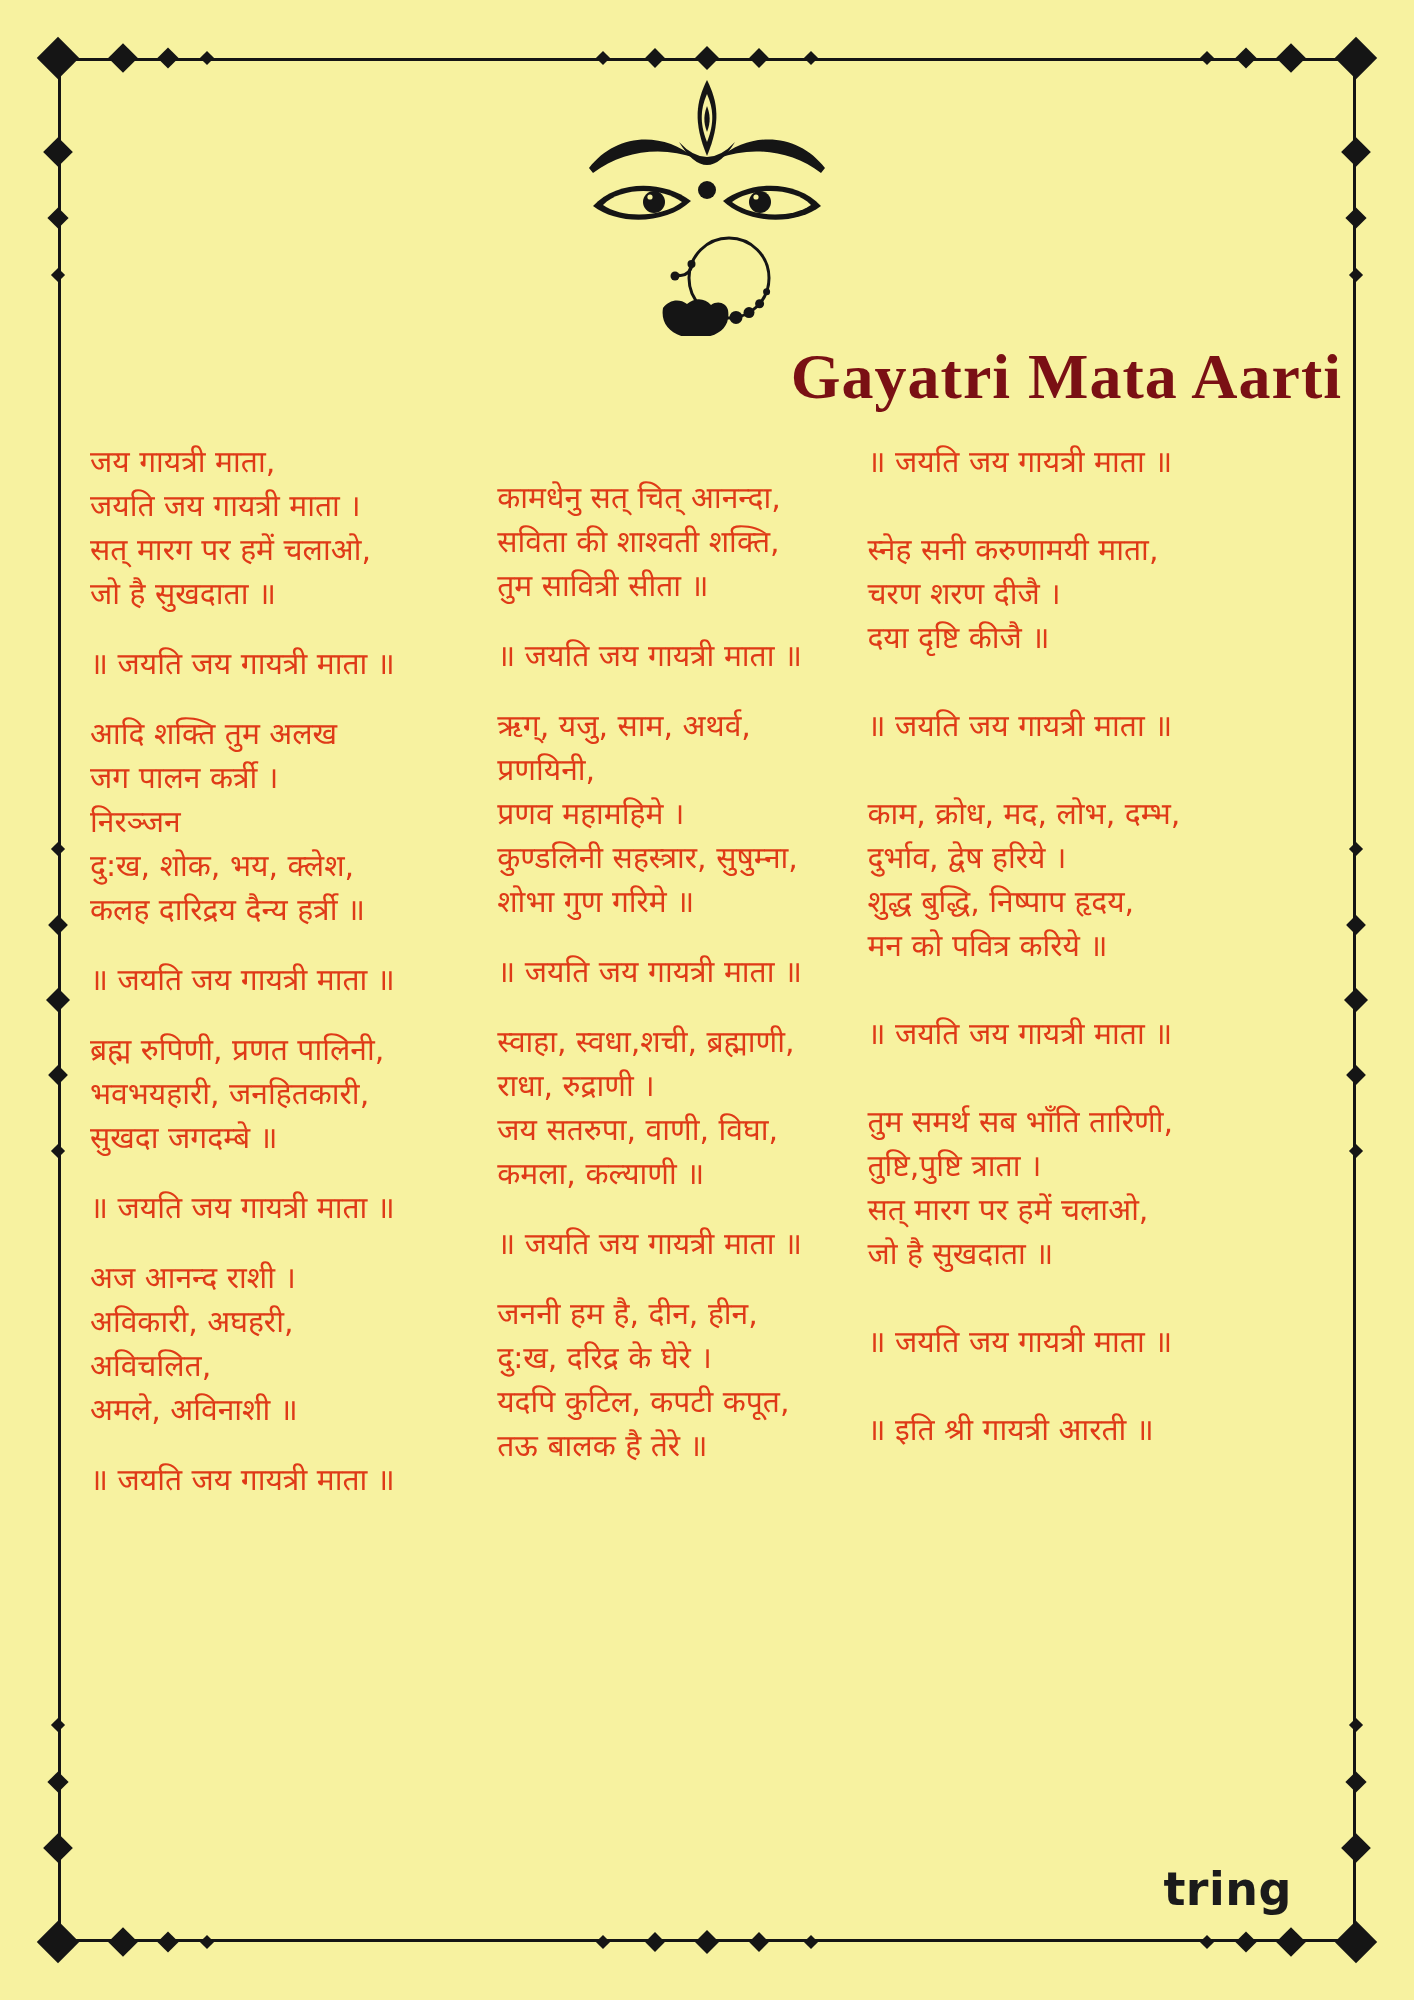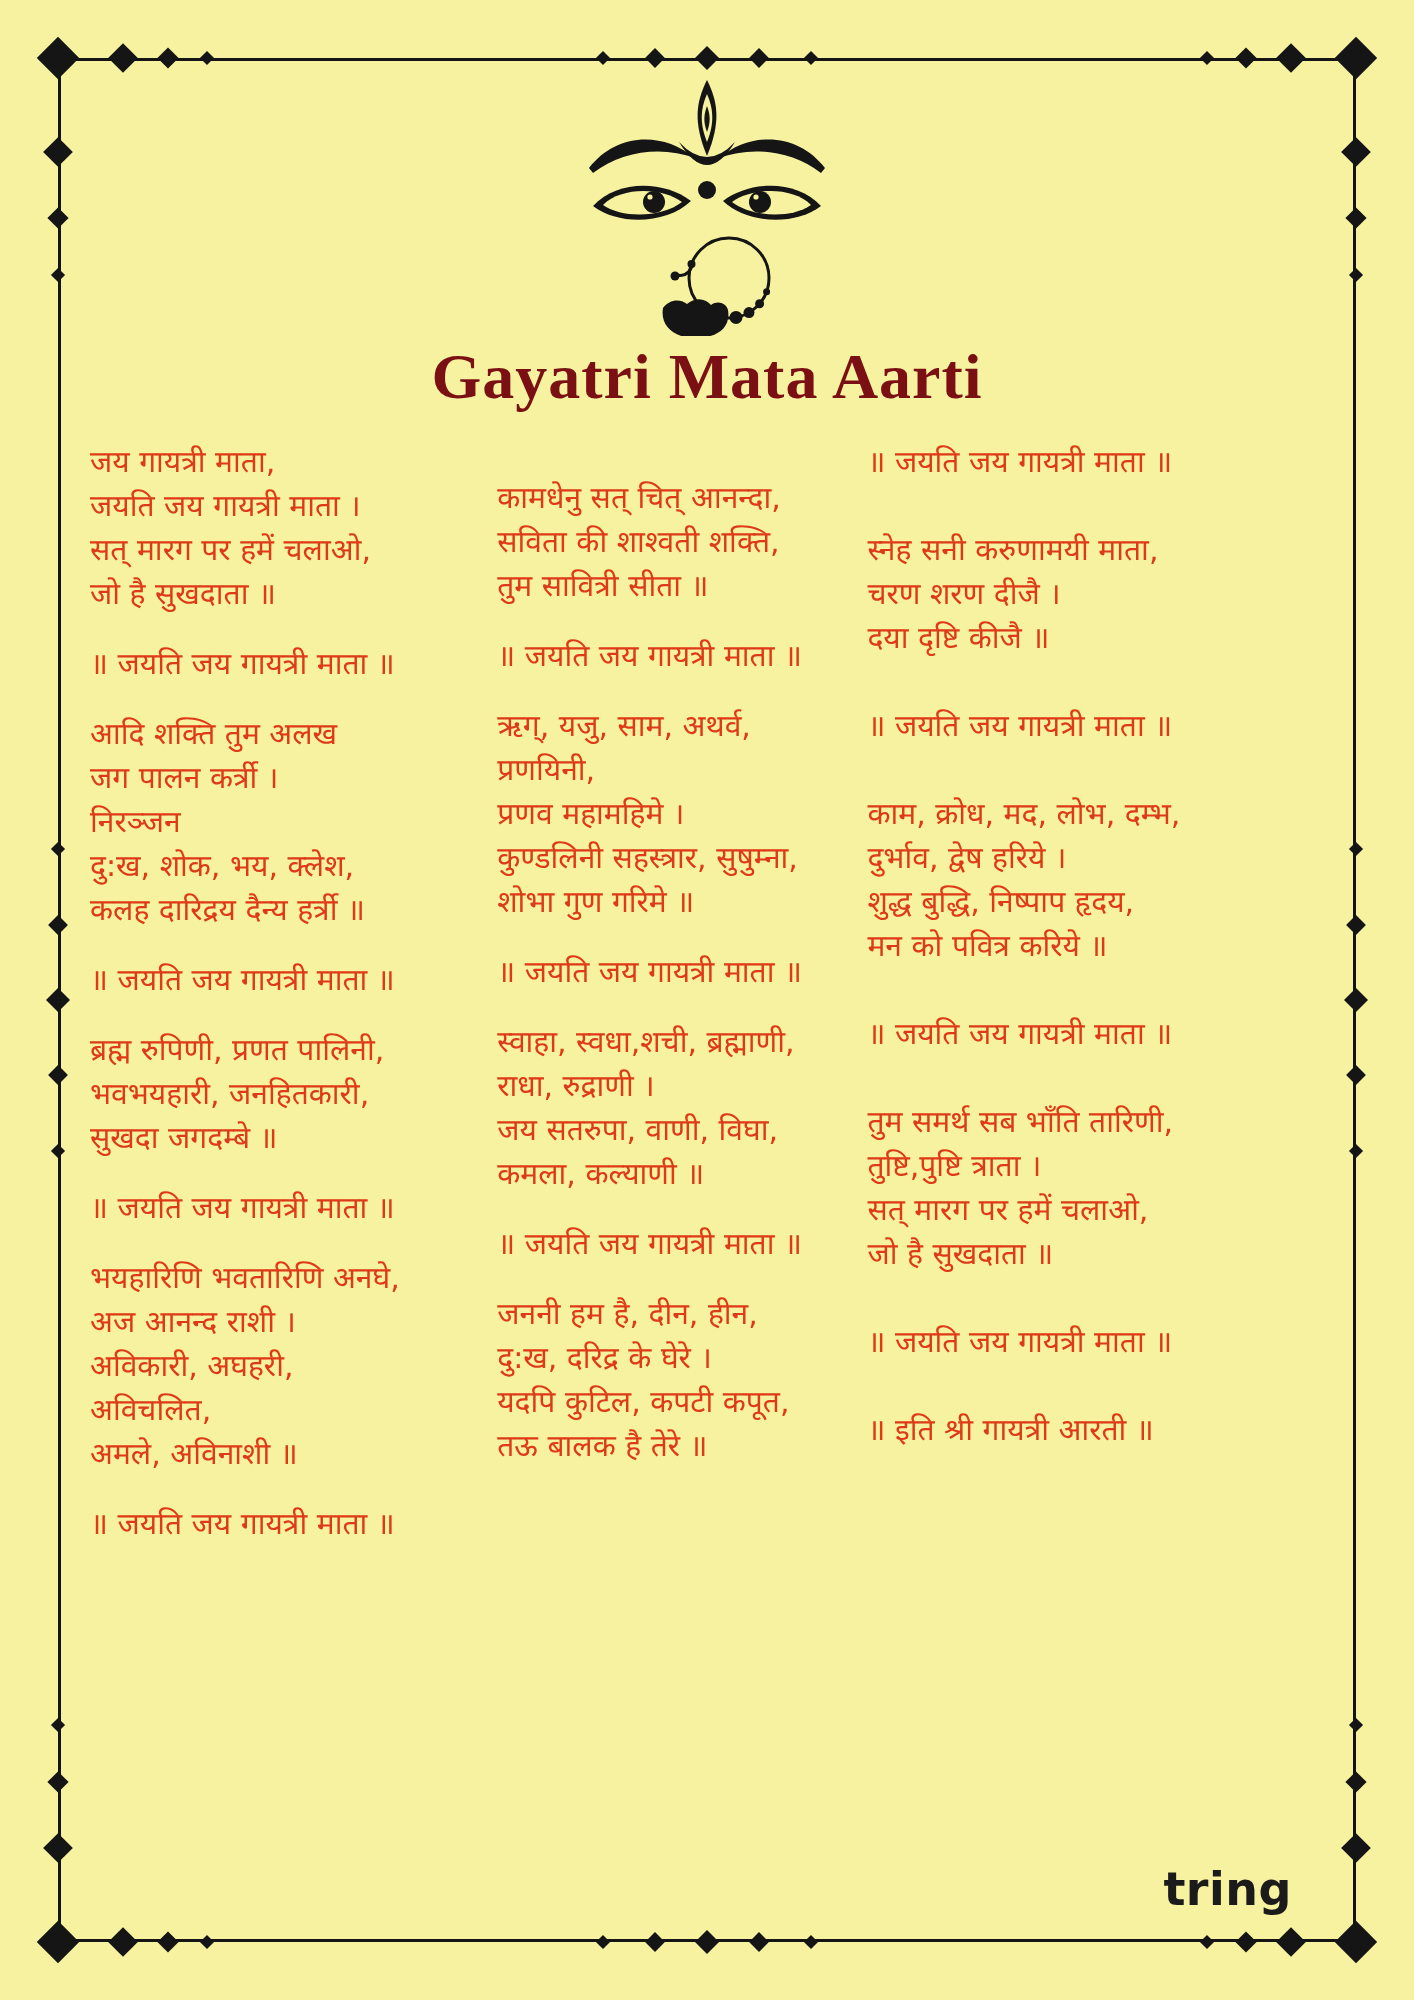--- a/index.html
+++ b/index.html
@@ -22,21 +22,21 @@
     transform:translate(-50%,-50%) rotate(45deg);
   }
   .content{
     position:absolute;left:72px;top:62px;right:72px;bottom:62px;
   }
   .face-wrap{
     width:100%;display:flex;justify-content:center;margin-top:14px;
   }
   .title{
     margin:4px 0 0 0;
-    text-align:center;
+    text-align:right;
     font-family:"Liberation Serif","DejaVu Serif",serif;
     font-weight:700;
     font-size:64px;
     letter-spacing:1px;
     color:#7a1014;
   }
   .columns{
     display:flex;
     margin:26px 18px 0 18px;
   }
@@ -173,21 +173,20 @@
           </div>
           <div class="block verse">
             <div class="line">ब्रह्म रुपिणी, प्रणत पालिनी,</div>
             <div class="line">भवभयहारी, जनहितकारी,</div>
             <div class="line">सुखदा जगदम्बे ॥</div>
           </div>
           <div class="block refrain">
             <div class="line">॥ जयति जय गायत्री माता  ॥</div>
           </div>
           <div class="block verse">
-            <div class="line">भयहारिणि भवतारिणि अनघे,</div>
             <div class="line">अज आनन्द राशी ।</div>
             <div class="line">अविकारी, अघहरी,</div>
             <div class="line">अविचलित,</div>
             <div class="line">अमले, अविनाशी ॥</div>
           </div>
           <div class="block refrain">
             <div class="line">॥ जयति जय गायत्री माता  ॥</div>
           </div>
         </div>
       <div class="col col2">

